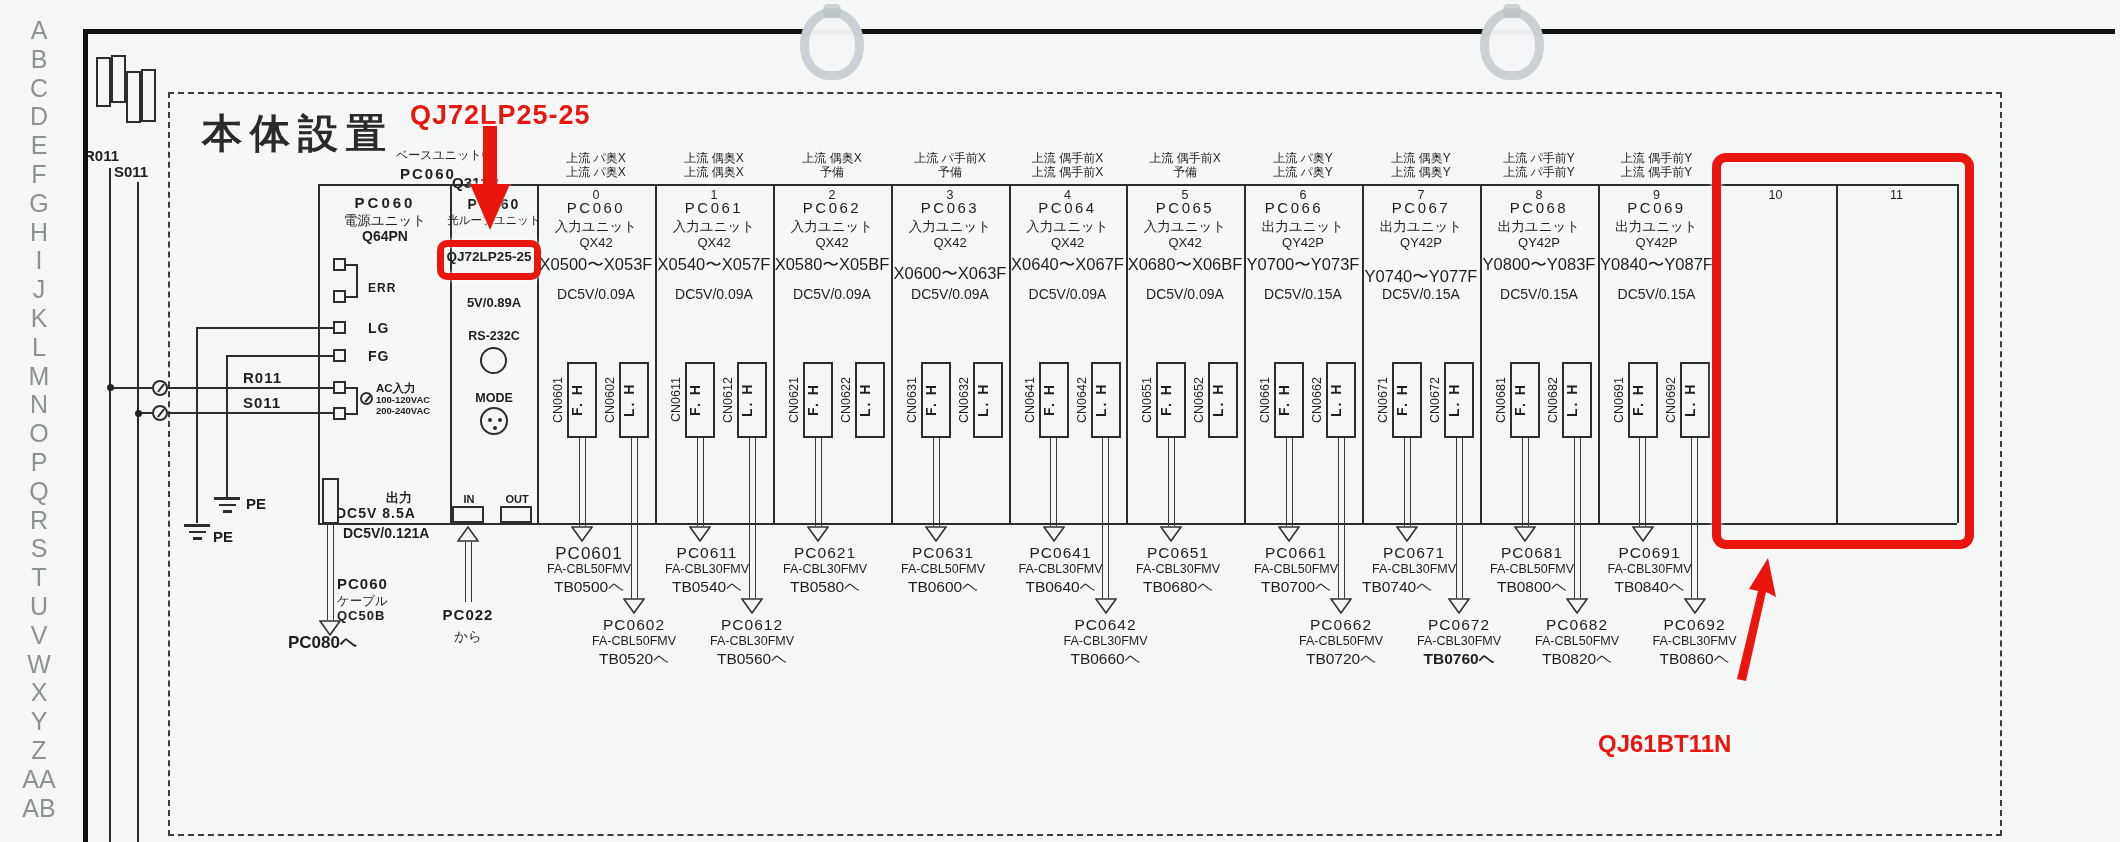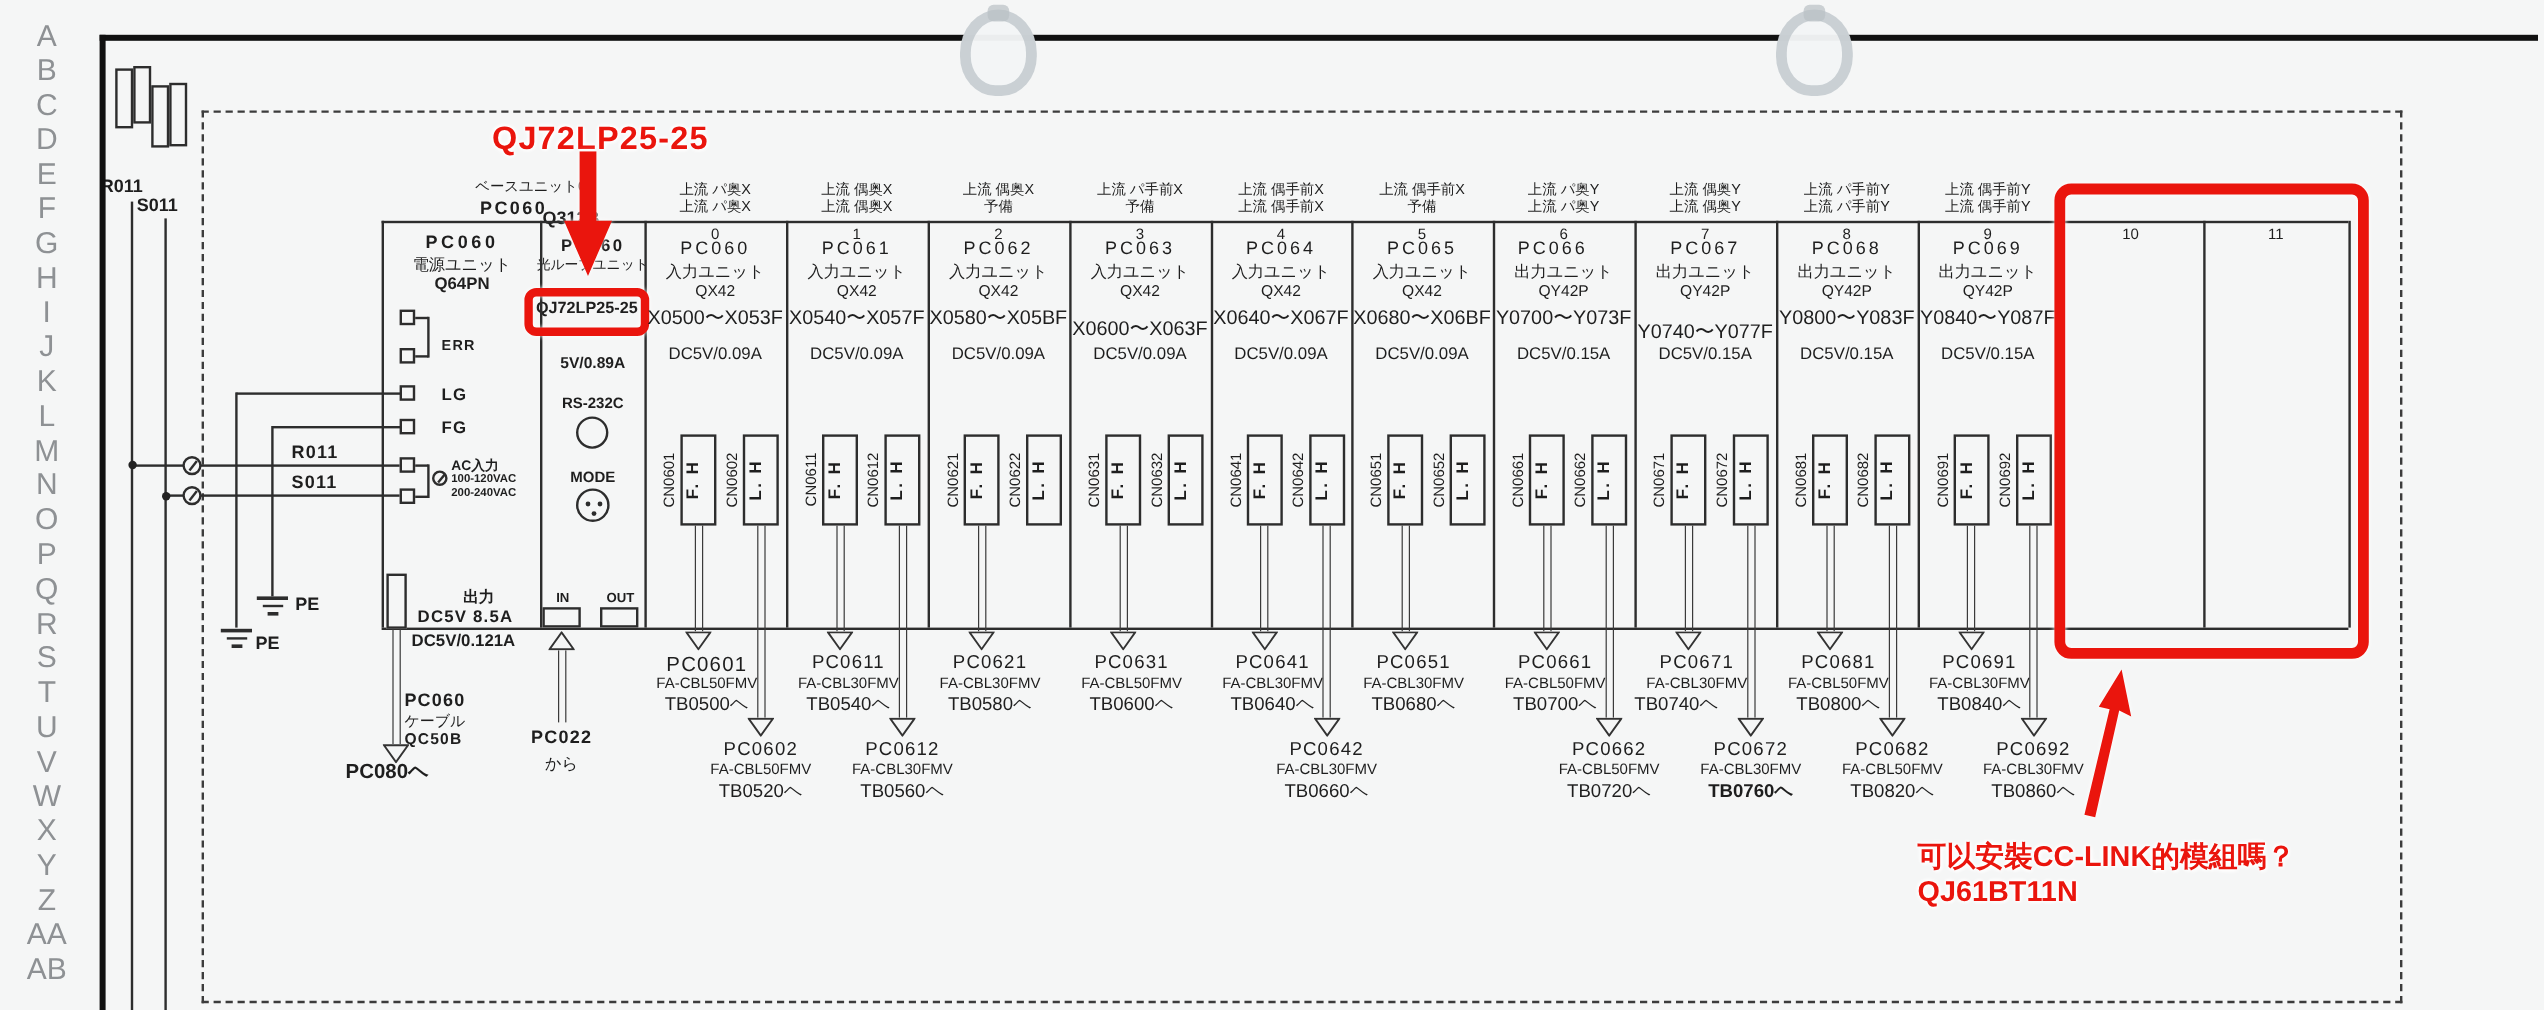--- a/index.html
+++ b/index.html
@@ -18,22 +18,22 @@
            text-shadow:0 0 2px #fff,0 0 4px #fff,0 0 6px #fff,1px 1px 3px #fff,-1px -1px 3px #fff}
   .redbox{border:7px solid #ea150d;border-radius:10px;box-sizing:border-box;filter:drop-shadow(0 0 2px #fff)}
   .ring{border:9px solid rgba(190,197,202,.78);border-radius:50% 50% 46% 46%;background:rgba(243,245,246,.97);box-sizing:border-box}
   .dashed{border:2.5px dashed #3c3c3c;box-sizing:border-box}
 </style>
 </head>
 <body>
 
 <div id="canvas">
 
+  <div class="abs t" style="left:202px;top:106px;font-size:40px;letter-spacing:8px;font-weight:600;color:#2a2a2a">本体設置</div>
   <div class="abs t redtext" style="left:410px;top:100px;font-size:27px;letter-spacing:1px">QJ72LP25-25</div>
-  <div class="abs t redtext" style="left:1598px;top:698px;font-size:24px">可以安裝CC-LINK的模組嗎？</div>
   <div class="abs t redtext" style="left:1598px;top:730px;font-size:24px">QJ61BT11N</div>
 
   <div class="abs t" style="left:396px;top:147px;font-size:12px">ベースユニット02</div>
   <div class="abs t" style="left:400px;top:165px;font-size:15px;font-weight:600;letter-spacing:2px">PC060</div>
   <div class="abs t" style="left:452px;top:174px;font-size:15px;font-weight:600">Q312B</div>
 
   <div class="abs t" style="left:84px;top:147px;font-size:15px;font-weight:600">R011</div>
   <div class="abs t" style="left:114px;top:163px;font-size:15px;font-weight:600">S011</div>
 
   <div class="abs t vtext" style="left:98px;top:59px;width:13px;height:47px;font-size:8.5px">70-AY</div>
@@ -46,21 +46,21 @@
   <div class="abs t" style="left:368px;top:320px;font-size:14px;font-weight:600;letter-spacing:1px">LG</div>
   <div class="abs t" style="left:368px;top:348px;font-size:14px;font-weight:600;letter-spacing:1px">FG</div>
   <div class="abs t" style="left:376px;top:381px;font-size:11.5px;font-weight:700">AC入力</div>
   <div class="abs t" style="left:376px;top:394px;font-size:9.5px;font-weight:700">100-120VAC</div>
   <div class="abs t" style="left:376px;top:405px;font-size:9.5px;font-weight:700">200-240VAC</div>
   <div class="abs t" style="left:243px;top:369px;font-size:15px;font-weight:600;letter-spacing:1px">R011</div>
   <div class="abs t" style="left:243px;top:394px;font-size:15px;font-weight:600;letter-spacing:1px">S011</div>
   <div class="abs t" style="left:246px;top:495px;font-size:15px;font-weight:600">PE</div>
   <div class="abs t" style="left:213px;top:528px;font-size:15px;font-weight:600">PE</div>
   <div class="abs t" style="left:386px;top:489px;font-size:13px;font-weight:600">出力</div>
-  <div class="abs t" style="left:348px;top:505px;font-size:14px;font-weight:600;letter-spacing:1px">DC5V 8.5A</div>
+  <div class="abs t" style="left:336px;top:505px;font-size:14px;font-weight:600;letter-spacing:1px">DC5V 8.5A</div>
   <div class="abs t" style="left:343px;top:525px;font-size:14px;font-weight:600">DC5V/0.121A</div>
   <div class="abs t" style="left:337px;top:575px;font-size:15px;font-weight:600;letter-spacing:1px">PC060</div>
   <div class="abs t" style="left:337px;top:593px;font-size:12.5px">ケーブル</div>
   <div class="abs t" style="left:337px;top:608px;font-size:13px;font-weight:600;letter-spacing:1px">QC50B</div>
   <div class="abs t" style="left:288px;top:631px;font-size:17px;font-weight:600">PC080ヘ</div>
 
   <div class="abs t ctr" style="left:450px;top:196px;width:88px;font-size:14px;font-weight:600;letter-spacing:2px">PC060</div>
   <div class="abs t ctr" style="left:442px;top:213px;width:104px;font-size:11.5px">光ループユニット</div>
   <div class="abs t ctr" style="left:437px;top:249px;width:104px;font-size:13.5px;font-weight:600">QJ72LP25-25</div>
   <div class="abs t ctr" style="left:450px;top:295px;width:88px;font-size:13px;font-weight:600">5V/0.89A</div>

